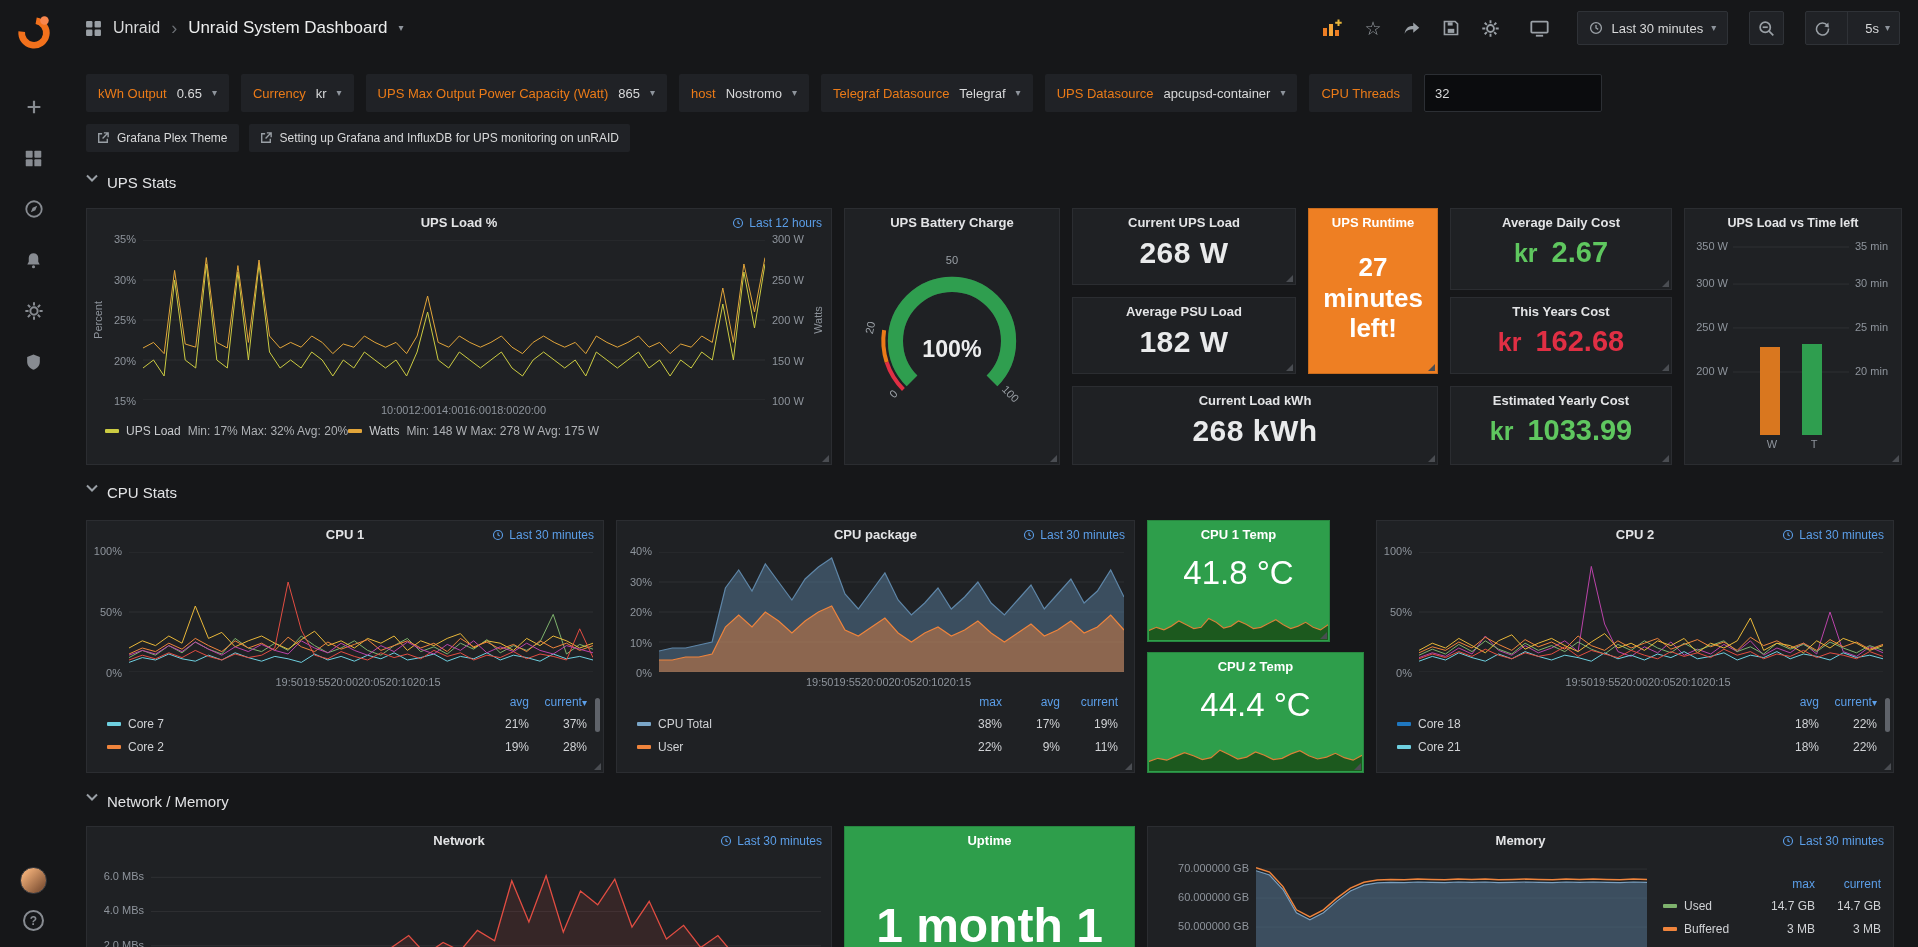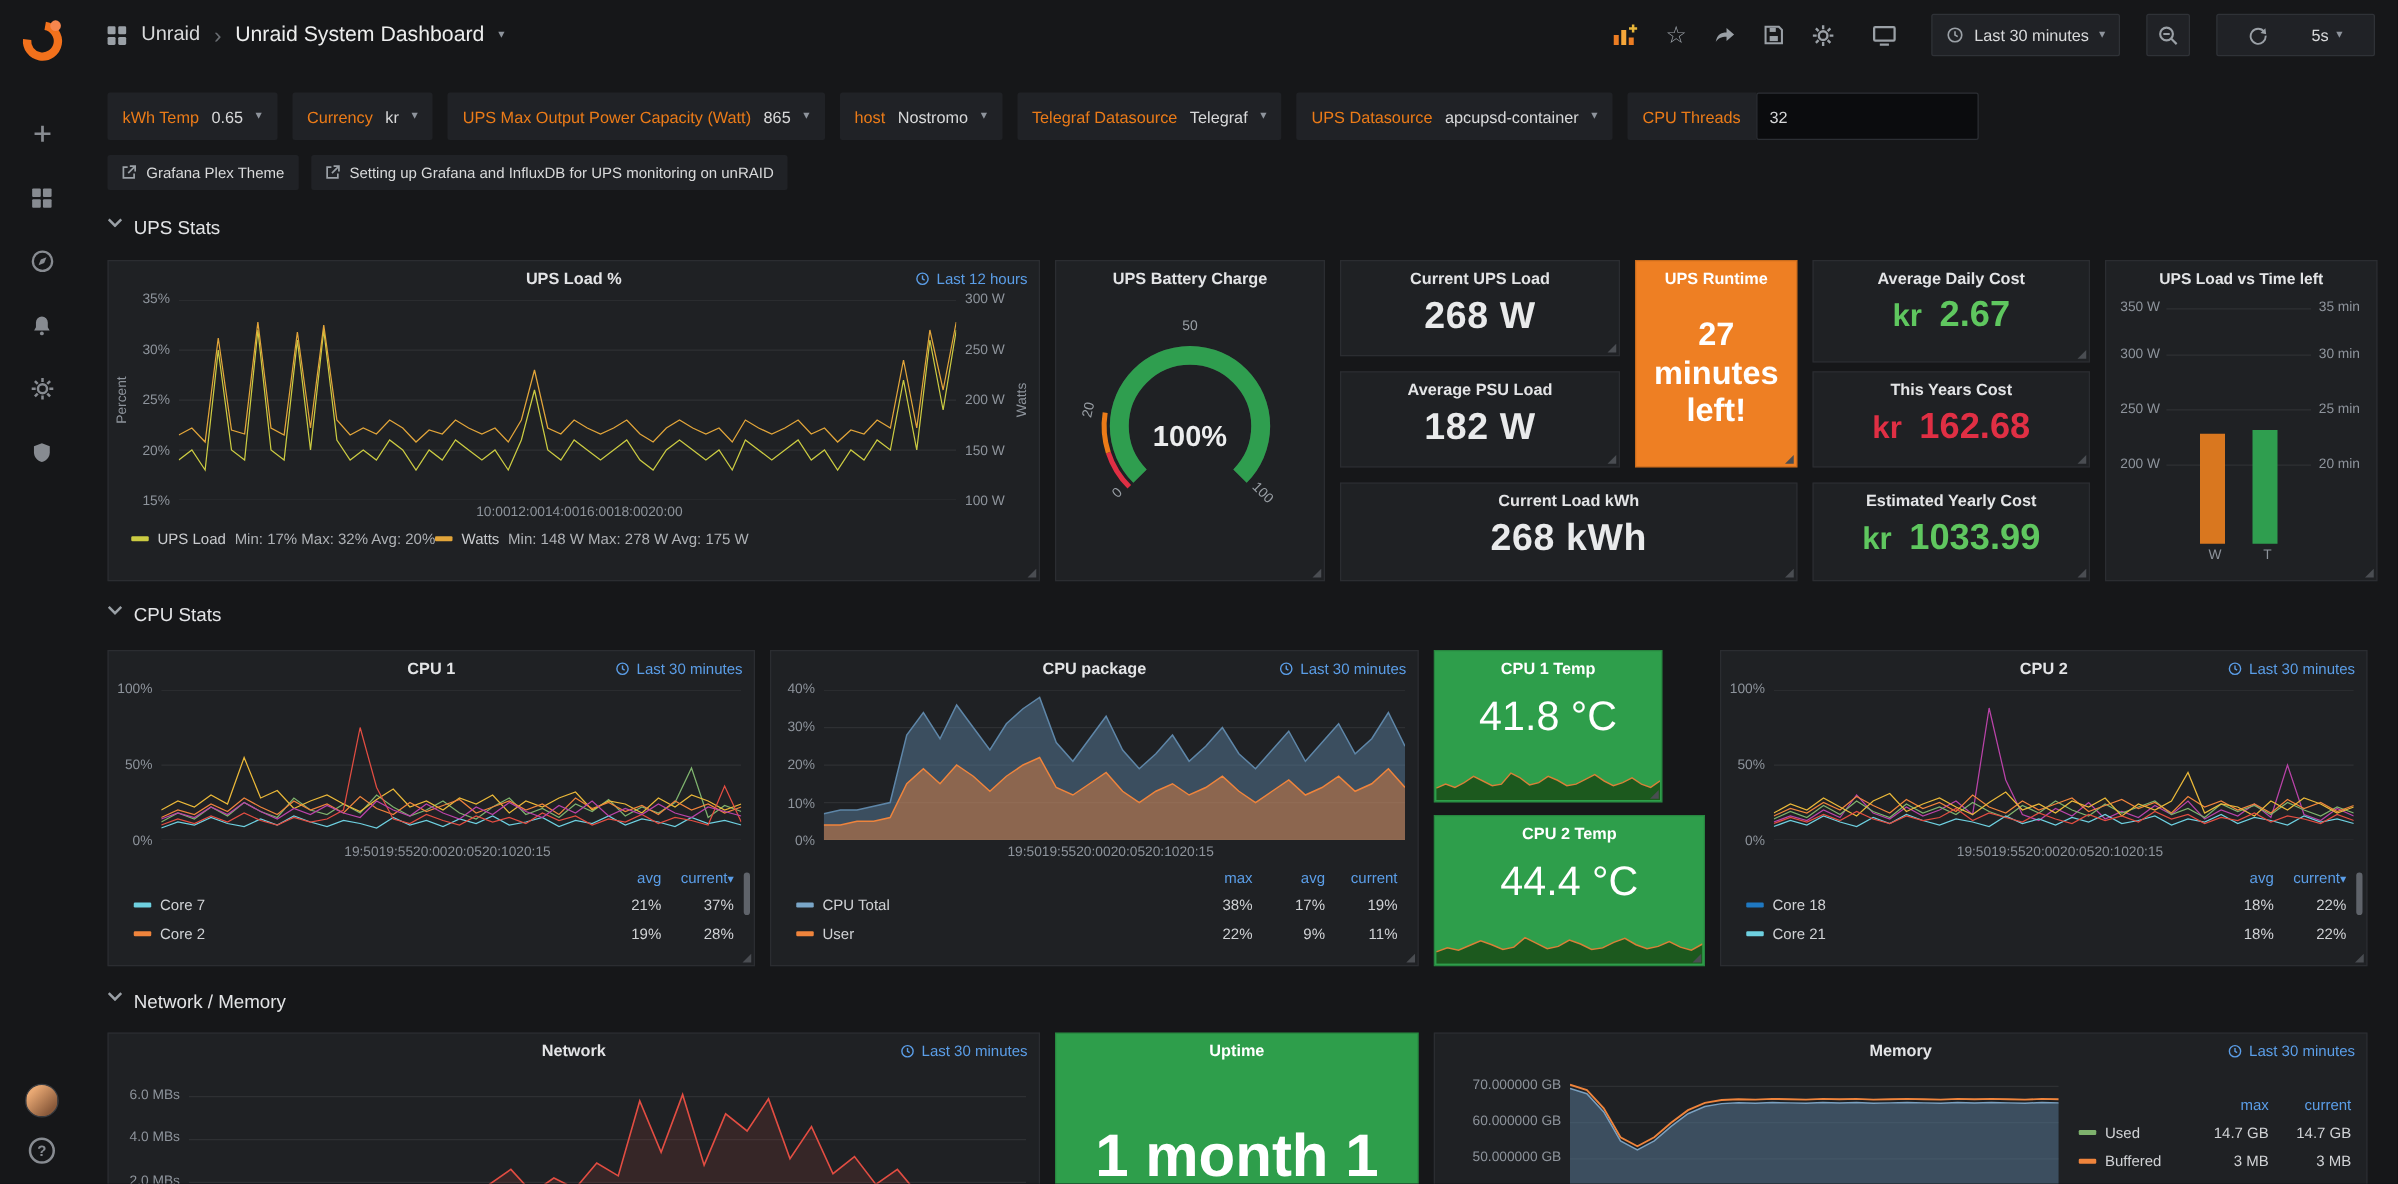--- a/index.html
+++ b/index.html
@@ -17,21 +17,21 @@
   .topnav{position:absolute;left:67px;top:0;right:0;height:56px;display:flex;align-items:center;padding:0 18px}
   .crumb{display:flex;align-items:center;gap:11px}
   .crumb .app-name{font-size:16px;color:#d8d9da}
   .crumb .sep{color:#6a6e73;font-size:18px}
   .crumb .dash-title{font-size:17px;color:#eceded}
   .caret{color:#8e949c;font-size:10px;line-height:1}
   .nav-right{margin-left:auto;display:flex;align-items:center;gap:21px}
   .nbtn{color:#9aa0a6;display:flex;align-items:center;cursor:pointer}
   .boxbtn{height:34px;border:1px solid #2f3237;background:#202226;border-radius:2px;display:flex;align-items:center;padding:0 11px;gap:8px;cursor:pointer}
   .boxbtn .tlabel{font-size:13px;color:#d8d9da}
-  .refresh-group{padding:16px}
+  .refresh-group{padding:0}
   .refresh-group .half{display:flex;align-items:center;padding:0 9px;height:100%;gap:6px}
   .refresh-group .div{width:1px;height:100%;background:#2f3237}
   .orange-text{color:var(--accent-orange,#eb7b18)}
   
   .vars{position:absolute;left:86px;top:74px;display:flex;gap:12px;align-items:center}
   .vpill{height:38px;background:#202226;border-radius:2px;display:flex;align-items:center;padding:0 12px;gap:10px;cursor:pointer}
   .vlabel{color:var(--accent-orange,#eb7b18);font-size:13px;white-space:nowrap}
   .vvalue{color:#d8d9da;font-size:13px;white-space:nowrap}
   .vinput{width:178px;height:38px;background:#0b0c0e;border:1px solid #2c2f34;border-radius:2px;color:#d8d9da;font-size:13px;padding:0 10px;font-family:inherit}
   .links{position:absolute;left:86px;top:124px;display:flex;gap:10px}
@@ -211,21 +211,21 @@
         <div class="half">
           <span class="tlabel orange-text">5s</span>
           <span class="caret">▾</span>
         </div>
       </div>
     </div>
   </header>
 
   <div class="vars">
     <div class="vpill">
-        <span class="vlabel">kWh Temp</span>
+        <span class="vlabel">kWh Output</span>
         <span class="vvalue">0.65</span>
         <span class="caret">▾</span>
       </div>
     <div class="vpill">
         <span class="vlabel">Currency</span>
         <span class="vvalue">kr</span>
         <span class="caret">▾</span>
       </div>
     <div class="vpill">
         <span class="vlabel">UPS Max Output Power Capacity (Watt)</span>
@@ -240,21 +240,21 @@
     <div class="vpill">
         <span class="vlabel">Telegraf Datasource</span>
         <span class="vvalue">Telegraf</span>
         <span class="caret">▾</span>
       </div>
     <div class="vpill">
         <span class="vlabel">UPS Datasource</span>
         <span class="vvalue">apcupsd-container</span>
         <span class="caret">▾</span>
       </div>
-    <div class="vpill" style="background:transparent;padding:0;gap:0">
+    <div class="vpill" style="background:transparent;padding:0;gap:12px">
       <span class="vlabel" style="background:#202226;height:38px;display:flex;align-items:center;padding:0 12px;border-radius:2px 0 0 2px">CPU Threads</span>
       <input class="vinput" value="32" style="">
     </div>
   </div>
 
   <div class="links">
     <div class="linkpill">
       <svg width="12" height="12" viewBox="0 0 14 14">
           <path d="M6 2 H2 V12 H12 V8" fill="none" stroke="currentColor" stroke-width="1.6"></path>
           <path d="M8 1 H13 V6 M13 1 L6.5 7.5" fill="none" stroke="currentColor" stroke-width="1.6"></path>

